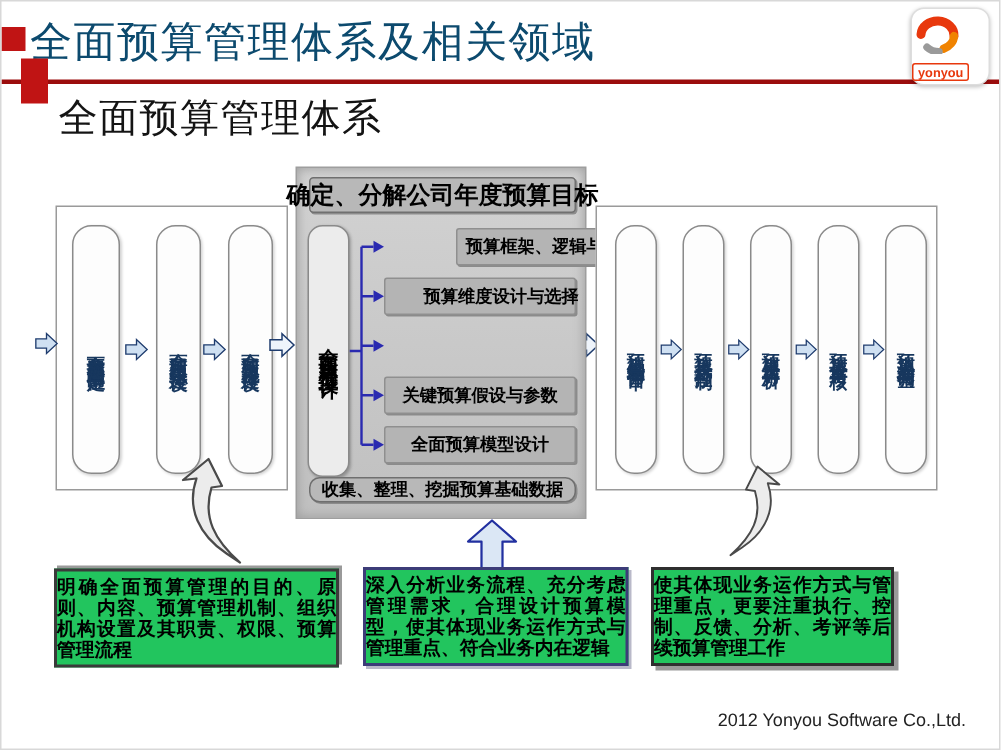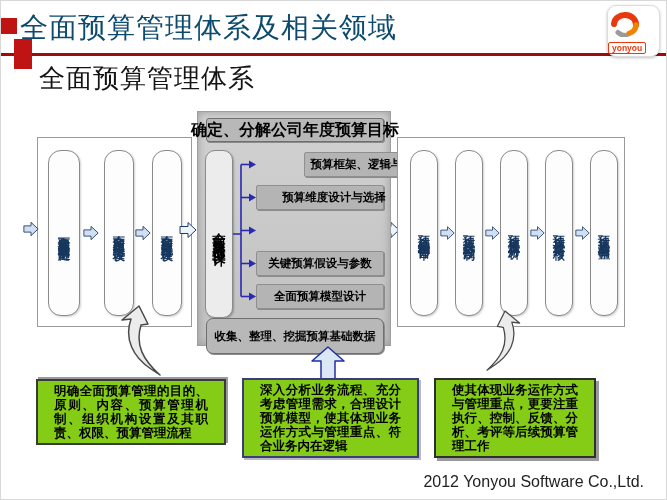--- a/index.html
+++ b/index.html
@@ -39,38 +39,38 @@
   .harrow { position:absolute; width:16px; height:18px; }
 
   
   .cpanel { left:196px; top:110px; width:194px; height:235px;
             background:linear-gradient(180deg,#d2d2d2,#c0c0c0);
             border:1px solid #9e9e9e; box-shadow:inset 0 0 8px #9a9a9a; }
   .cbar { position:absolute; background:#b8b8b8; border:1px solid #6f6f6f;
           display:flex; align-items:center; justify-content:center;
           font-size:11.5px; font-weight:bold; color:#000; box-shadow:1px 1px 0 #8b8b8b; white-space:nowrap; }
   .ctop { left:8px; top:6px; width:178px; height:24px; border-radius:3px; font-size:16px; }
-  .cbottom { left:8px; top:206px; width:178px; height:36px; border-radius:7px; }
+  .cbottom { left:8px; top:206px; width:178px; height:17px; border-radius:7px; }
   .cpill { position:absolute; left:7px; top:38px; width:28px; height:168px; background:#ececec;
            border:1px solid #8a8a8a; border-radius:10px;
            display:flex; align-items:center; justify-content:center; box-shadow:1px 1px 2px rgba(0,0,0,.25); }
   .cpill .vtext { color:#000; font-size:13px; letter-spacing:3px; }
   .citem { position:absolute; left:58px; width:128px; height:25px; background:#b4b4b4;
            border:1px solid #8f8f8f; border-radius:2px; box-shadow:1px 1px 0 #8b8b8b;
            display:flex; align-items:center; justify-content:center;
            font-size:11.5px; font-weight:bold; color:#000; white-space:nowrap; }
 
   
-  .note { position:absolute; background:#84cc16; padding:3px 16px;
+  .note { position:absolute; background:#22c55e; padding:3px 0;
           font-size:12.5px; font-weight:bold; color:#000; line-height:14px; text-align:justify; }
   .note1 { left:35px; top:378px; width:190px; min-height:60px; border:2px solid #3a3a3a; box-shadow:2px -2px 0 #9a9a9a; }
   .note2 { left:241px; top:377px; width:177px; min-height:64px; border:2px solid #3c3c78; box-shadow:2px 2px 0 #b9b9c9; }
   .note3 { left:433px; top:377px; width:162px; min-height:62px; border:2px solid #2f2f2f; box-shadow:3px 3px 0 #9a9a9a; }
 
-  .footer { left:398px; top:472px; width:245px; text-align:right; font-size:16px; color:#222; }
+  .footer { left:398px; top:472px; width:245px; text-align:right; font-size:12px; color:#222; }
 </style>
 </head>
 <body>
 
 <div class="slide">
 
   <div class="abs bullet-sq"></div>
   <div class="abs page-title">全面预算管理体系及相关领域</div>
   <div class="abs red-line"></div>
   <div class="abs red-sq2"></div>

